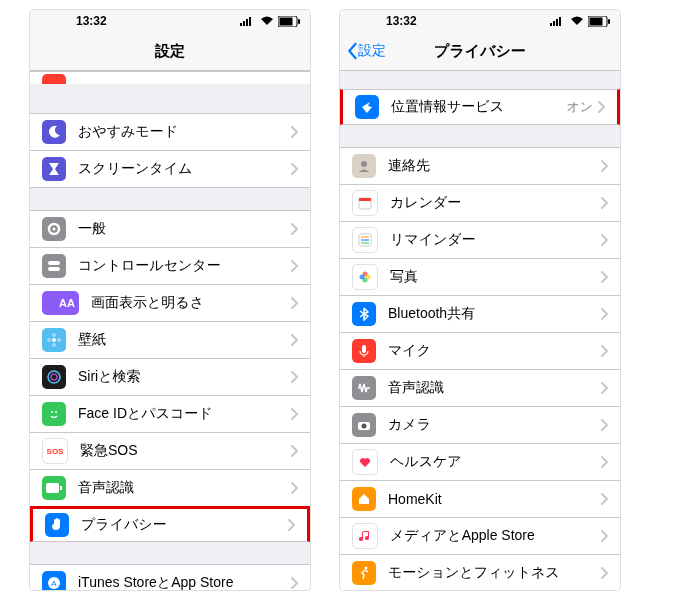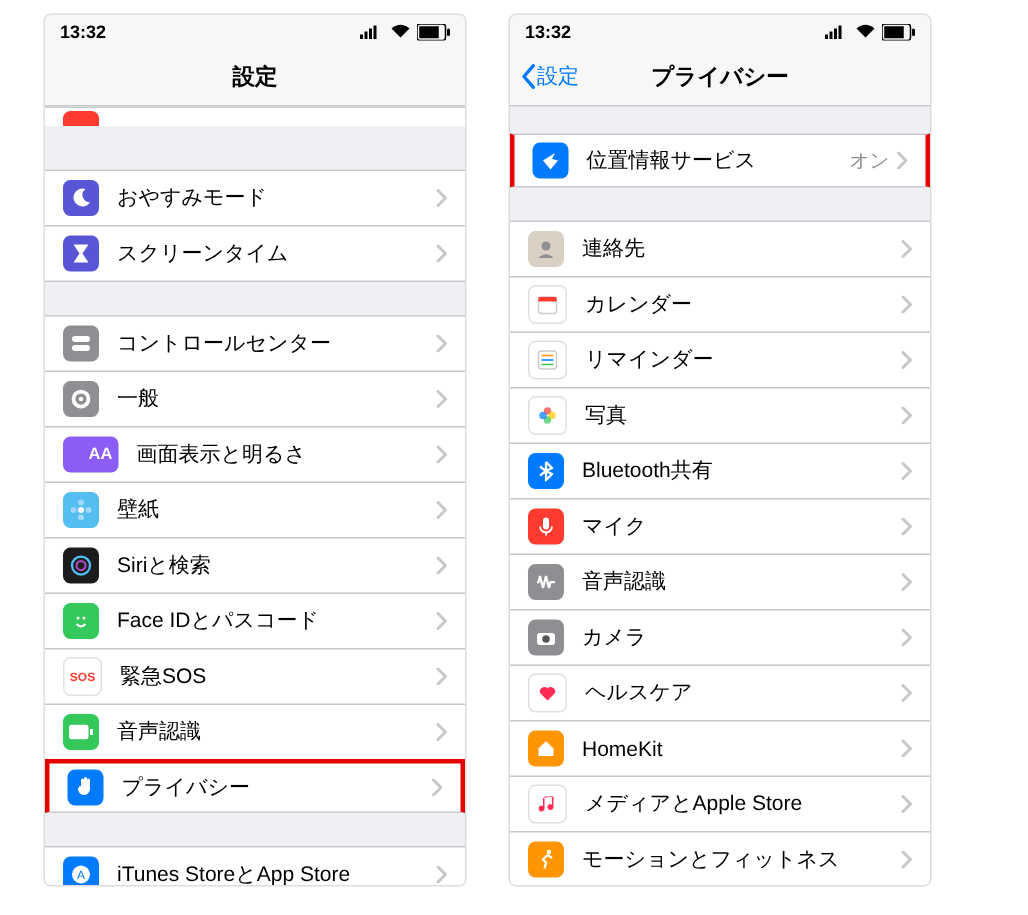--- a/index.html
+++ b/index.html
@@ -28,21 +28,21 @@
   .status-bar {
     height: 22px;
     background: #f7f7f8;
     display: flex;
     align-items: center;
     padding: 0 10px;
     font-size: 12px;
     font-weight: 600;
     color: #000;
   }
-  .status-time { flex: 0 0 auto; }
+  .status-time { flex: 0 0 auto; margin-left: 36px; }
   .status-spacer { flex: 1; }
   .status-icons { display: flex; gap: 4px; align-items: center; }
   .nav-bar {
     height: 38px;
     background: #f7f7f8;
     border-bottom: 1px solid #c8c7cc;
     display: flex;
     align-items: center;
     position: relative;
   }
@@ -179,40 +179,40 @@
             <span class="chevron">
               <svg viewBox="0 0 8 12">
                 <polyline points="2,1 7,6 2,11" fill="none" stroke="#c7c7cc" stroke-width="2" stroke-linecap="round" stroke-linejoin="round"></polyline>
               </svg>
             </span>
           </div>
         </div>
         <div class="group">
           <div class="row">
             <div class="icon-box" style="background: rgb(142, 142, 147);">
-              <svg width="14" height="14" viewBox="0 0 14 14">
-                <rect x="1" y="2" width="12" height="4" rx="2" fill="#fff"></rect>
-                <rect x="1" y="8" width="12" height="4" rx="2" fill="#fff"></rect>
-              </svg>
-            </div>
-            <span class="row-label">コントロールセンター</span>
-            <span class="chevron">
-              <svg viewBox="0 0 8 12">
-                <polyline points="2,1 7,6 2,11" fill="none" stroke="#c7c7cc" stroke-width="2" stroke-linecap="round" stroke-linejoin="round"></polyline>
-              </svg>
-            </span>
-          </div>
-          <div class="row">
-            <div class="icon-box" style="background: rgb(142, 142, 147);">
               <svg width="16" height="16" viewBox="0 0 16 16">
                 <circle cx="8" cy="8" r="5" fill="none" stroke="#fff" stroke-width="2.5"></circle>
                 <circle cx="8" cy="8" r="1.5" fill="#fff"></circle>
               </svg>
             </div>
             <span class="row-label">一般</span>
+            <span class="chevron">
+              <svg viewBox="0 0 8 12">
+                <polyline points="2,1 7,6 2,11" fill="none" stroke="#c7c7cc" stroke-width="2" stroke-linecap="round" stroke-linejoin="round"></polyline>
+              </svg>
+            </span>
+          </div>
+          <div class="row">
+            <div class="icon-box" style="background: rgb(142, 142, 147);">
+              <svg width="14" height="14" viewBox="0 0 14 14">
+                <rect x="1" y="2" width="12" height="4" rx="2" fill="#fff"></rect>
+                <rect x="1" y="8" width="12" height="4" rx="2" fill="#fff"></rect>
+              </svg>
+            </div>
+            <span class="row-label">コントロールセンター</span>
             <span class="chevron">
               <svg viewBox="0 0 8 12">
                 <polyline points="2,1 7,6 2,11" fill="none" stroke="#c7c7cc" stroke-width="2" stroke-linecap="round" stroke-linejoin="round"></polyline>
               </svg>
             </span>
           </div>
           <div class="row">
             <div class="icon-box" style="background: #8b5cf6; padding-left: 13px;">
               <span style="font-size:11px;font-weight:600;color:#fff">AA</span>
             </div>

